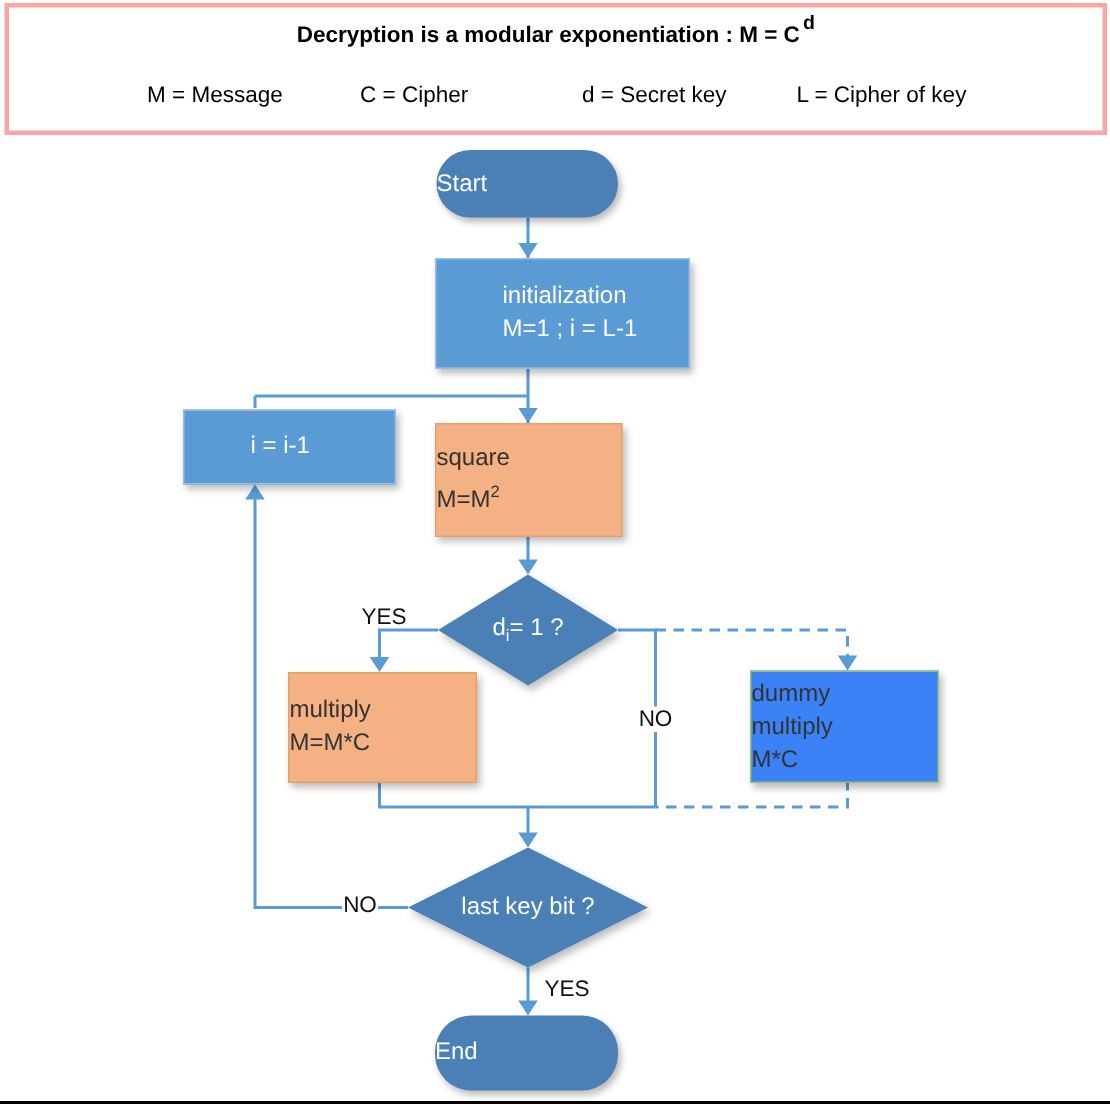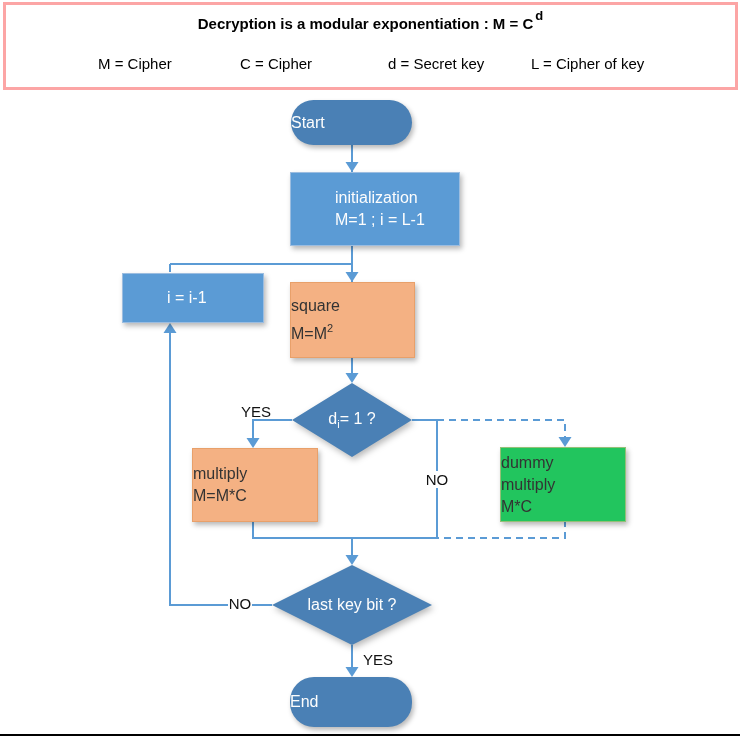--- a/index.html
+++ b/index.html
@@ -25,21 +25,21 @@
   
   .node{
     position:absolute;z-index:2;display:flex;flex-direction:column;
     align-items:flex-start;justify-content:center;text-align:center;
     font-size:16px;line-height:22px;
     box-shadow:2px 3px 5px rgba(0,0,0,0.28);
   }
   .pill{background:#4a80b5;color:#fdfdfd;border-radius:24px;}
   .blue{background:#5b9bd5;color:#fdfdfd;border:1px solid #9cbde0;padding-left:44px;}
   .orange{background:#f4b183;color:#333;border:1px solid #e8a06a;}
-  .green{background:#22c55e;color:#333;border:1px solid #94c077;}
+  .green{background:#3b82f6;color:#333;border:1px solid #94c077;}
   .n-start{left:291px;top:100px;width:121px;height:45px;}
   .n-init{left:290px;top:172px;width:124px;height:72px;}
   .n-iter{left:122px;top:273px;width:96px;height:48px;}
   .n-square{left:290px;top:282px;width:123px;height:74px;}
   .n-mult{left:192px;top:448px;width:124px;height:72px;}
   .n-dummy{left:500px;top:447px;width:124px;height:73px;}
   .n-end{left:290px;top:677px;width:122px;height:50px;}
   .dlabel{
     position:absolute;z-index:3;display:flex;align-items:center;justify-content:center;
     color:#fdfdfd;font-size:16px;text-align:center;pointer-events:none;
@@ -61,21 +61,21 @@
   
   .bottom-rule{position:absolute;left:0;top:734px;width:740px;height:2px;background:#000;}
 </style>
 </head>
 <body>
 
 <div class="header-box">
   <div class="title-line">
     <span>Decryption is a modular exponentiation : M = C</span><span class="tsup">d</span>
   </div>
-  <span class="legend-item lg0">M = Cipher</span>
+  <span class="legend-item lg0">M = Message</span>
   <span class="legend-item lg1">C = Cipher</span>
   <span class="legend-item lg2">d = Secret key</span>
   <span class="legend-item lg3">L = Cipher of key</span>
 </div>
 
 <svg class="flow" viewBox="0 0 740 736" xmlns="http://www.w3.org/2000/svg">
   <g stroke="#5b9bd5" stroke-width="2" fill="none">
     <path d="M352,145 V377"></path>
     <path d="M170,264 H352 M170,264 V272"></path>
     <path d="M292,420 H253 V440"></path>

